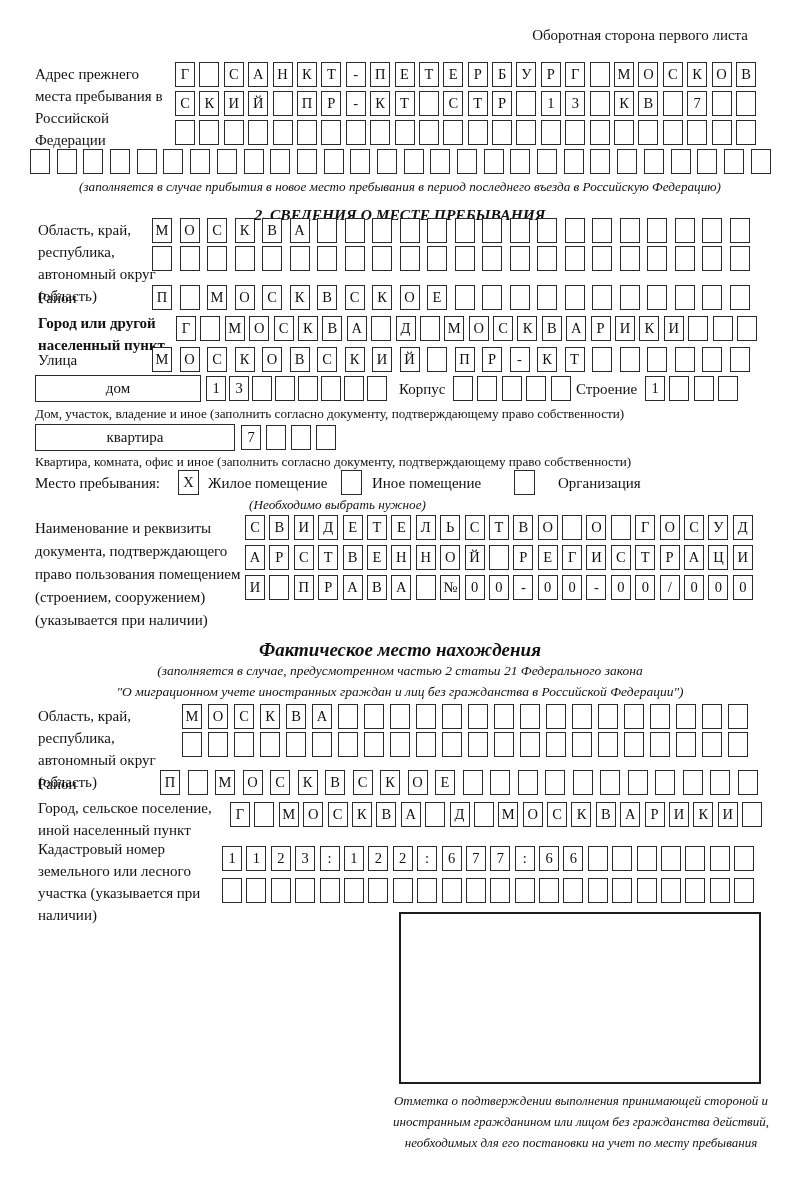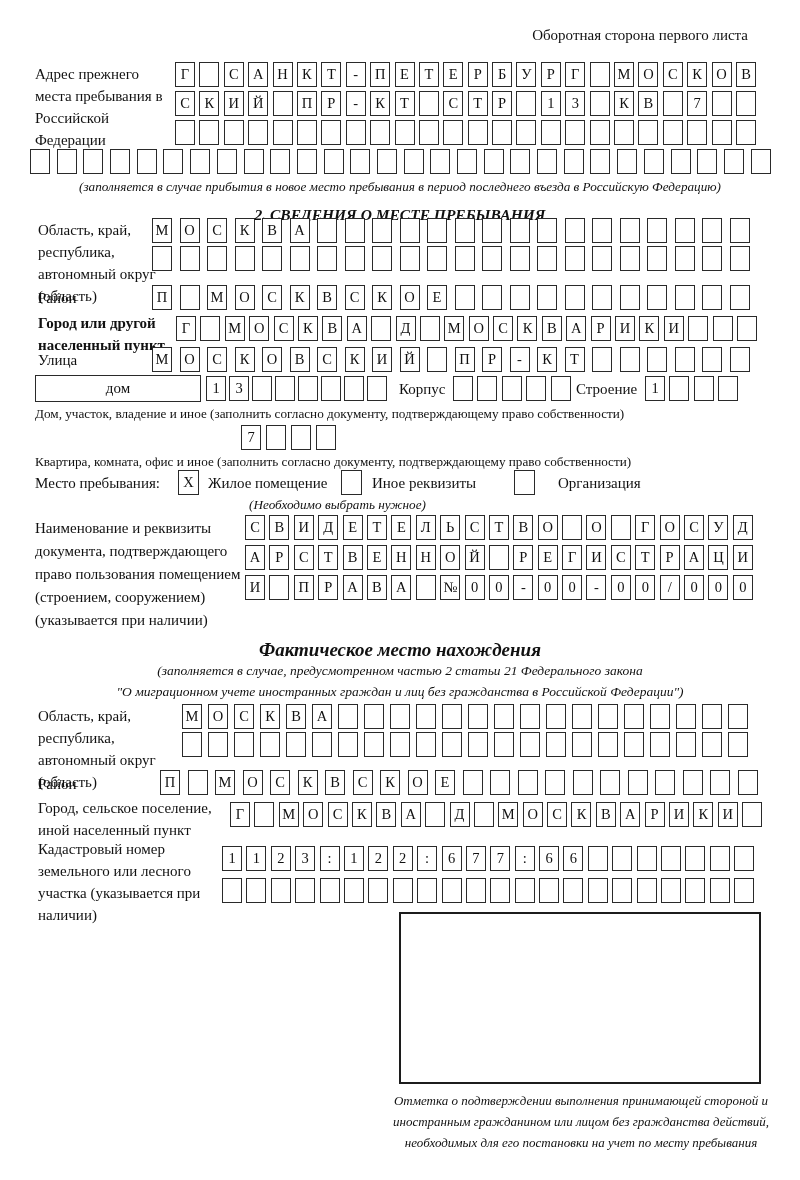--- a/index.html
+++ b/index.html
@@ -308,33 +308,34 @@
     </div>
   <div class="abs lbl" style="left:576px; top:378px;">Строение</div>
   <div class="boxrow g45" style="left:645px; top:376px;">
       <div class="cbox">1</div>
       <div class="cbox"></div>
       <div class="cbox"></div>
       <div class="cbox"></div>
     </div>
   <div class="abs cap" style="left:35px; top:405px; width:760px;">Дом, участок, владение и иное (заполнить согласно документу, подтверждающему право собственности)</div>
 
+  <div class="typebox" style="left:35px; top:424px; width:200px;">квартира</div>
   <div class="boxrow g5" style="left:241px; top:425px;">
       <div class="cbox">7</div>
       <div class="cbox"></div>
       <div class="cbox"></div>
       <div class="cbox"></div>
     </div>
   <div class="abs cap" style="left:35px; top:453px; width:760px;">Квартира, комната, офис и иное (заполнить согласно документу, подтверждающему право собственности)</div>
 
   <div class="abs lbl" style="left:35px; top:472px;">Место пребывания:</div>
   <div class="chk" style="left:178px; top:470px;">X</div>
   <div class="abs lbl" style="left:208px; top:472px;">Жилое помещение</div>
   <div class="chk" style="left:341px; top:470px;"></div>
-  <div class="abs lbl" style="left:372px; top:472px;">Иное реквизиты</div>
+  <div class="abs lbl" style="left:372px; top:472px;">Иное помещение</div>
   <div class="chk" style="left:514px; top:470px;"></div>
   <div class="abs lbl" style="left:558px; top:472px;">Организация</div>
   <div class="abs cap ctr" style="left:180px; top:496px; width:315px;">(Необходимо выбрать нужное)</div>
 
   <div class="abs lbl" style="left:35px; top:517px; width:210px; line-height:23px;">Наименование и реквизиты документа, подтверждающего право пользования помещением (строением, сооружением) (указывается при наличии)</div>
   <div class="boxrow g45" style="left:245px; top:515px;">
       <div class="cbox">С</div>
       <div class="cbox">В</div>
       <div class="cbox">И</div>
       <div class="cbox">Д</div>

